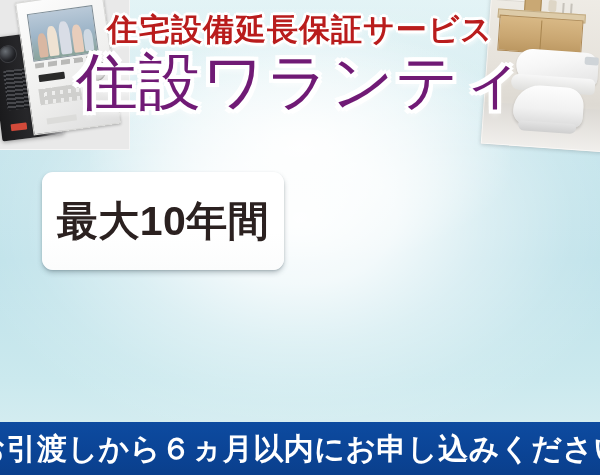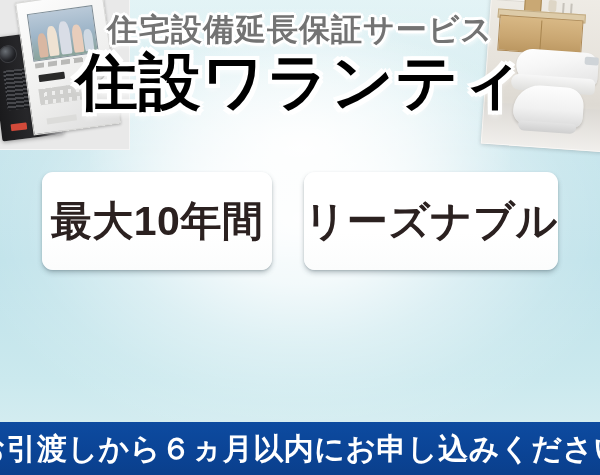--- a/index.html
+++ b/index.html
@@ -345,34 +345,34 @@
     left: 0;
     right: 0;
     top: 14px;
     text-align: center;
     z-index: 6;
   }
   .tagline {
     font-size: 31px;
     font-weight: bold;
     letter-spacing: 1px;
-    color: #737373;
+    color: #b91c1c;
     line-height: 1;
     text-shadow:
       2px 0 0 #fff, -2px 0 0 #fff, 0 2px 0 #fff, 0 -2px 0 #fff,
       2px 2px 0 #fff, -2px 2px 0 #fff, 2px -2px 0 #fff, -2px -2px 0 #fff,
       3px 0 0 #fff, -3px 0 0 #fff, 0 3px 0 #fff, 0 -3px 0 #fff,
       3px 3px 4px rgba(255,255,255,0.9);
   }
   .title {
     margin-top: 6px;
     font-size: 62px;
-    font-weight: bold;
+    font-weight: normal;
     letter-spacing: 1px;
-    color: #000000;
+    color: #701a75;
     line-height: 1;
     text-shadow:
       3px 0 0 #fff, -3px 0 0 #fff, 0 3px 0 #fff, 0 -3px 0 #fff,
       3px 3px 0 #fff, -3px 3px 0 #fff, 3px -3px 0 #fff, -3px -3px 0 #fff,
       4px 0 0 #fff, -4px 0 0 #fff, 0 4px 0 #fff, 0 -4px 0 #fff,
       4px 4px 0 #fff, -4px 4px 0 #fff, 4px -4px 0 #fff, -4px -4px 0 #fff,
       0 5px 6px rgba(255,255,255,0.95);
   }
 
   
@@ -483,22 +483,19 @@
 
   <div class="head-wrap">
     <div class="tagline">住宅設備延長保証サービス</div>
     <div class="title">住設ワランティ</div>
   </div>
 
   <div class="features">
     <div class="feature-box">
       <span class="feature-label">最大10年間</span>
     </div>
-    <div class="feature-box">
-      <span class="feature-label">リーズナブル</span>
-    </div>
   </div>
 
   <div class="bottom-bar">
     <span class="bottom-text">お引渡しから６ヵ月以内にお申し込みください</span>
   </div>
 
 </div>
 
 </body></html>

